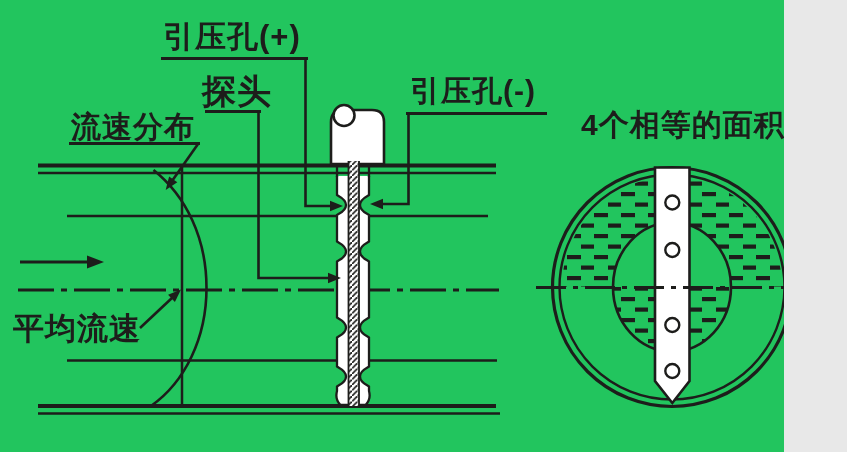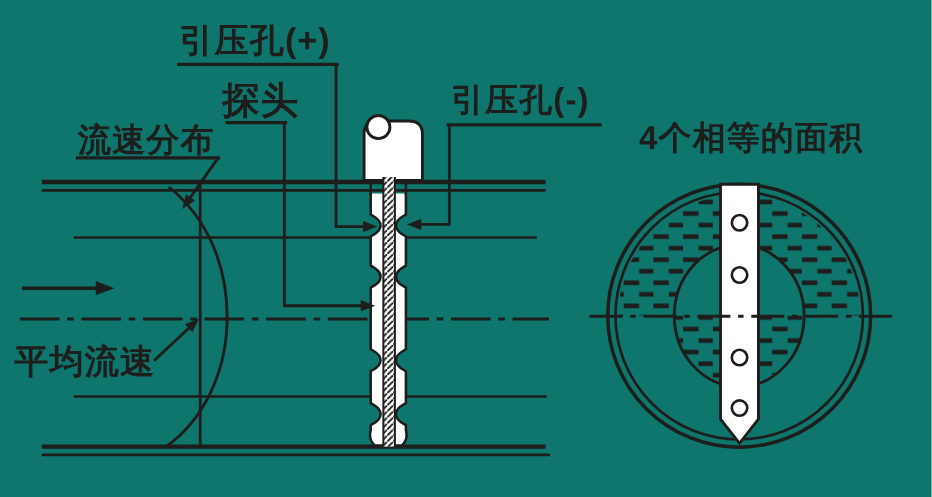--- a/index.html
+++ b/index.html
@@ -1,17 +1,17 @@
 <!DOCTYPE html>
 <html><head>
 <meta charset="utf-8">
 <style>
   html,body{margin:0;padding:0;background:#e8e8e8;}
   .stage{
-    position:relative;width:847px;height:452px;background:#0f766e;
+    position:relative;width:784px;height:452px;background:#22c55e;
     font-family:"Liberation Sans","DejaVu Sans",sans-serif;overflow:hidden;
   }
   svg{display:block;}
   text.lbl{
     font-family:"Liberation Sans","DejaVu Sans",sans-serif;
     font-weight:700;fill:#1d1d1b;letter-spacing:1px;
   }
 </style>
 </head>
 <body>

